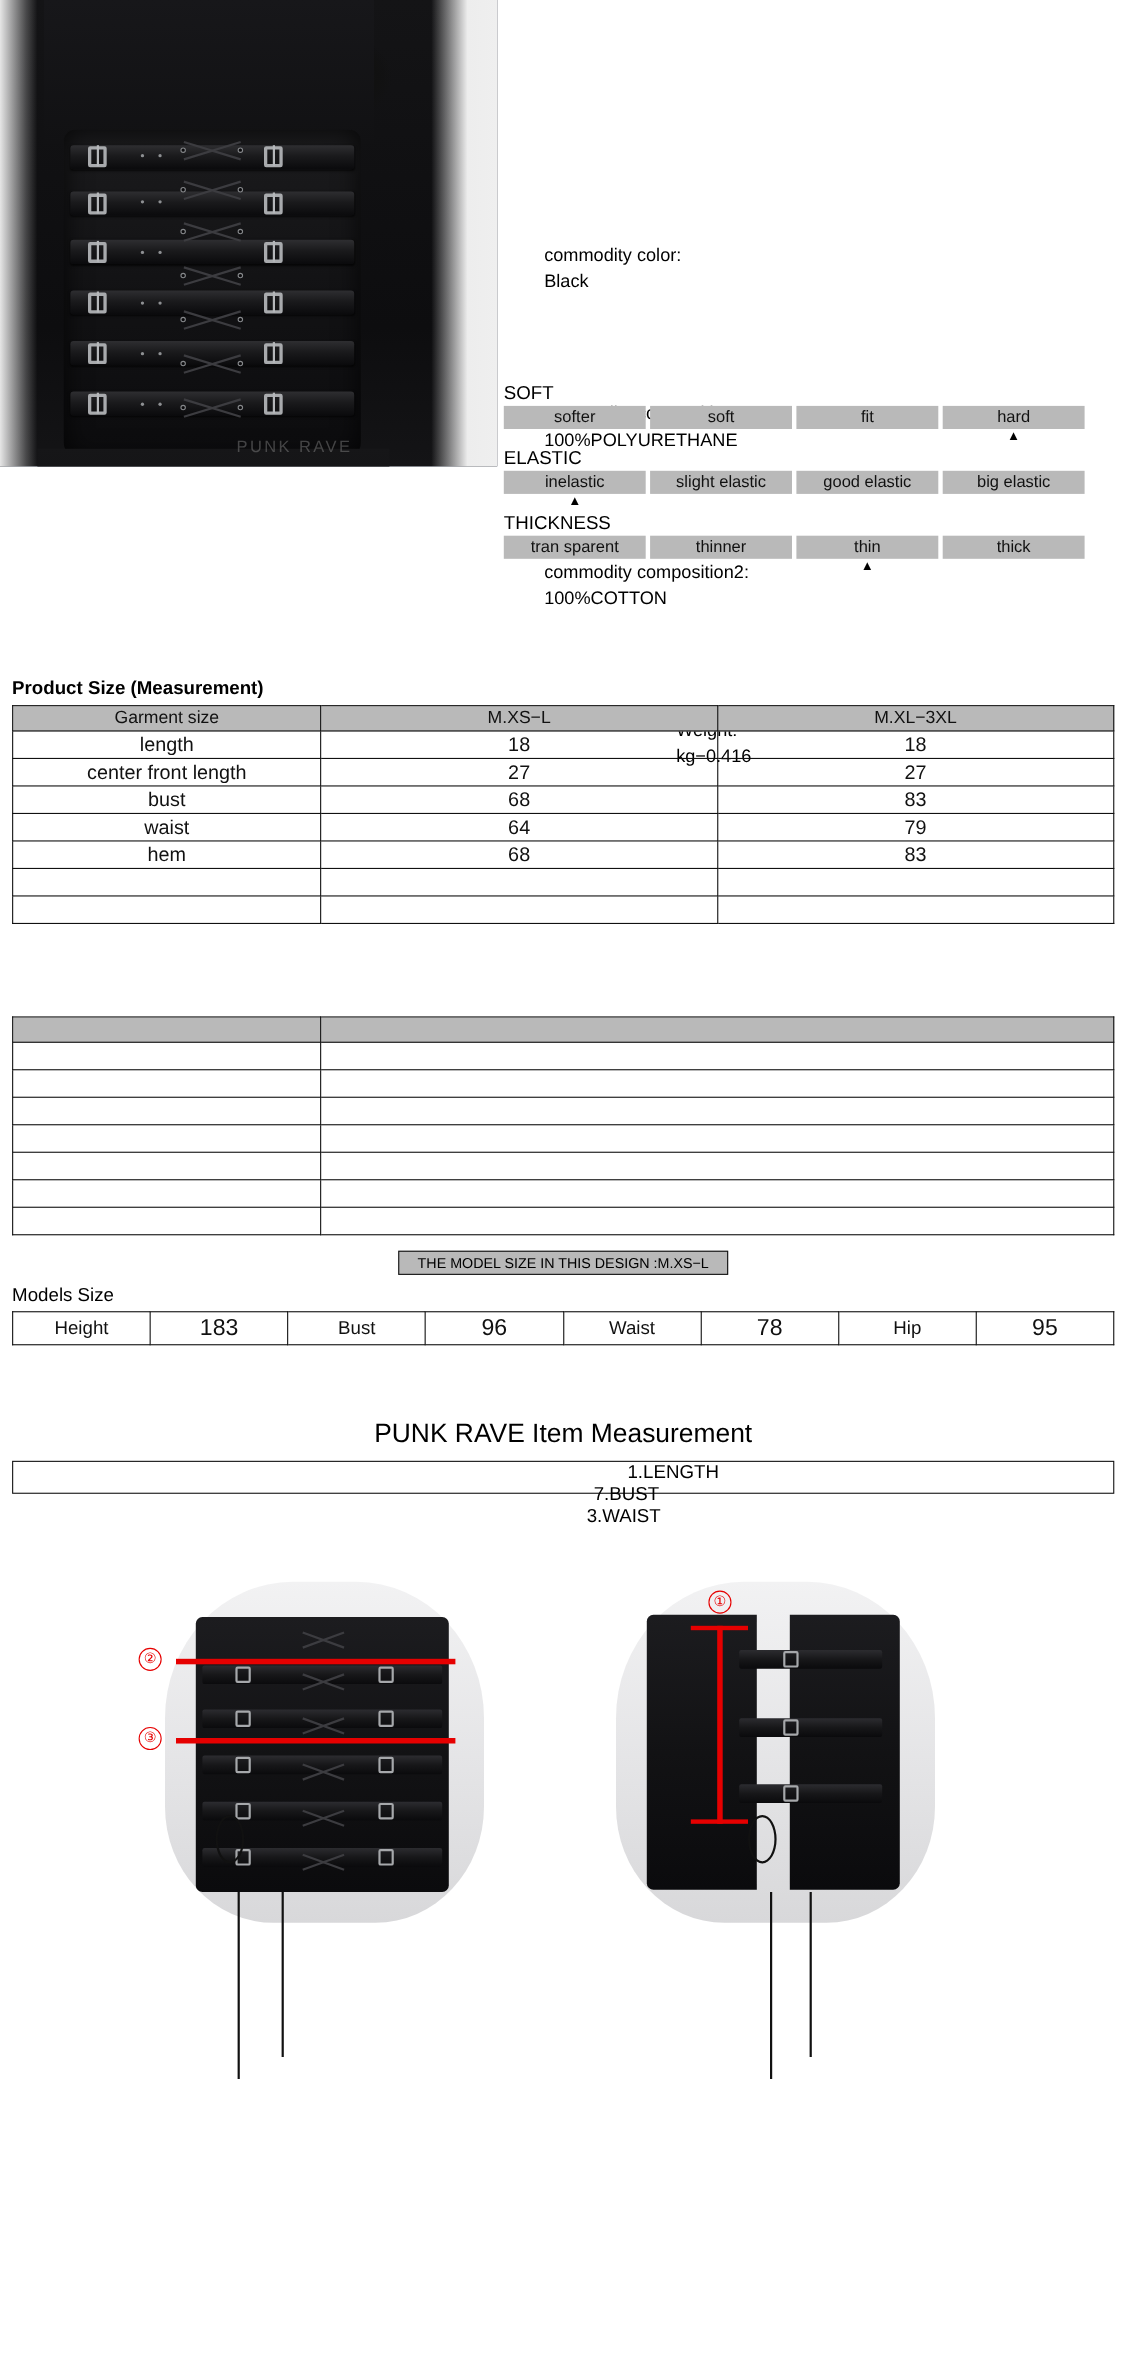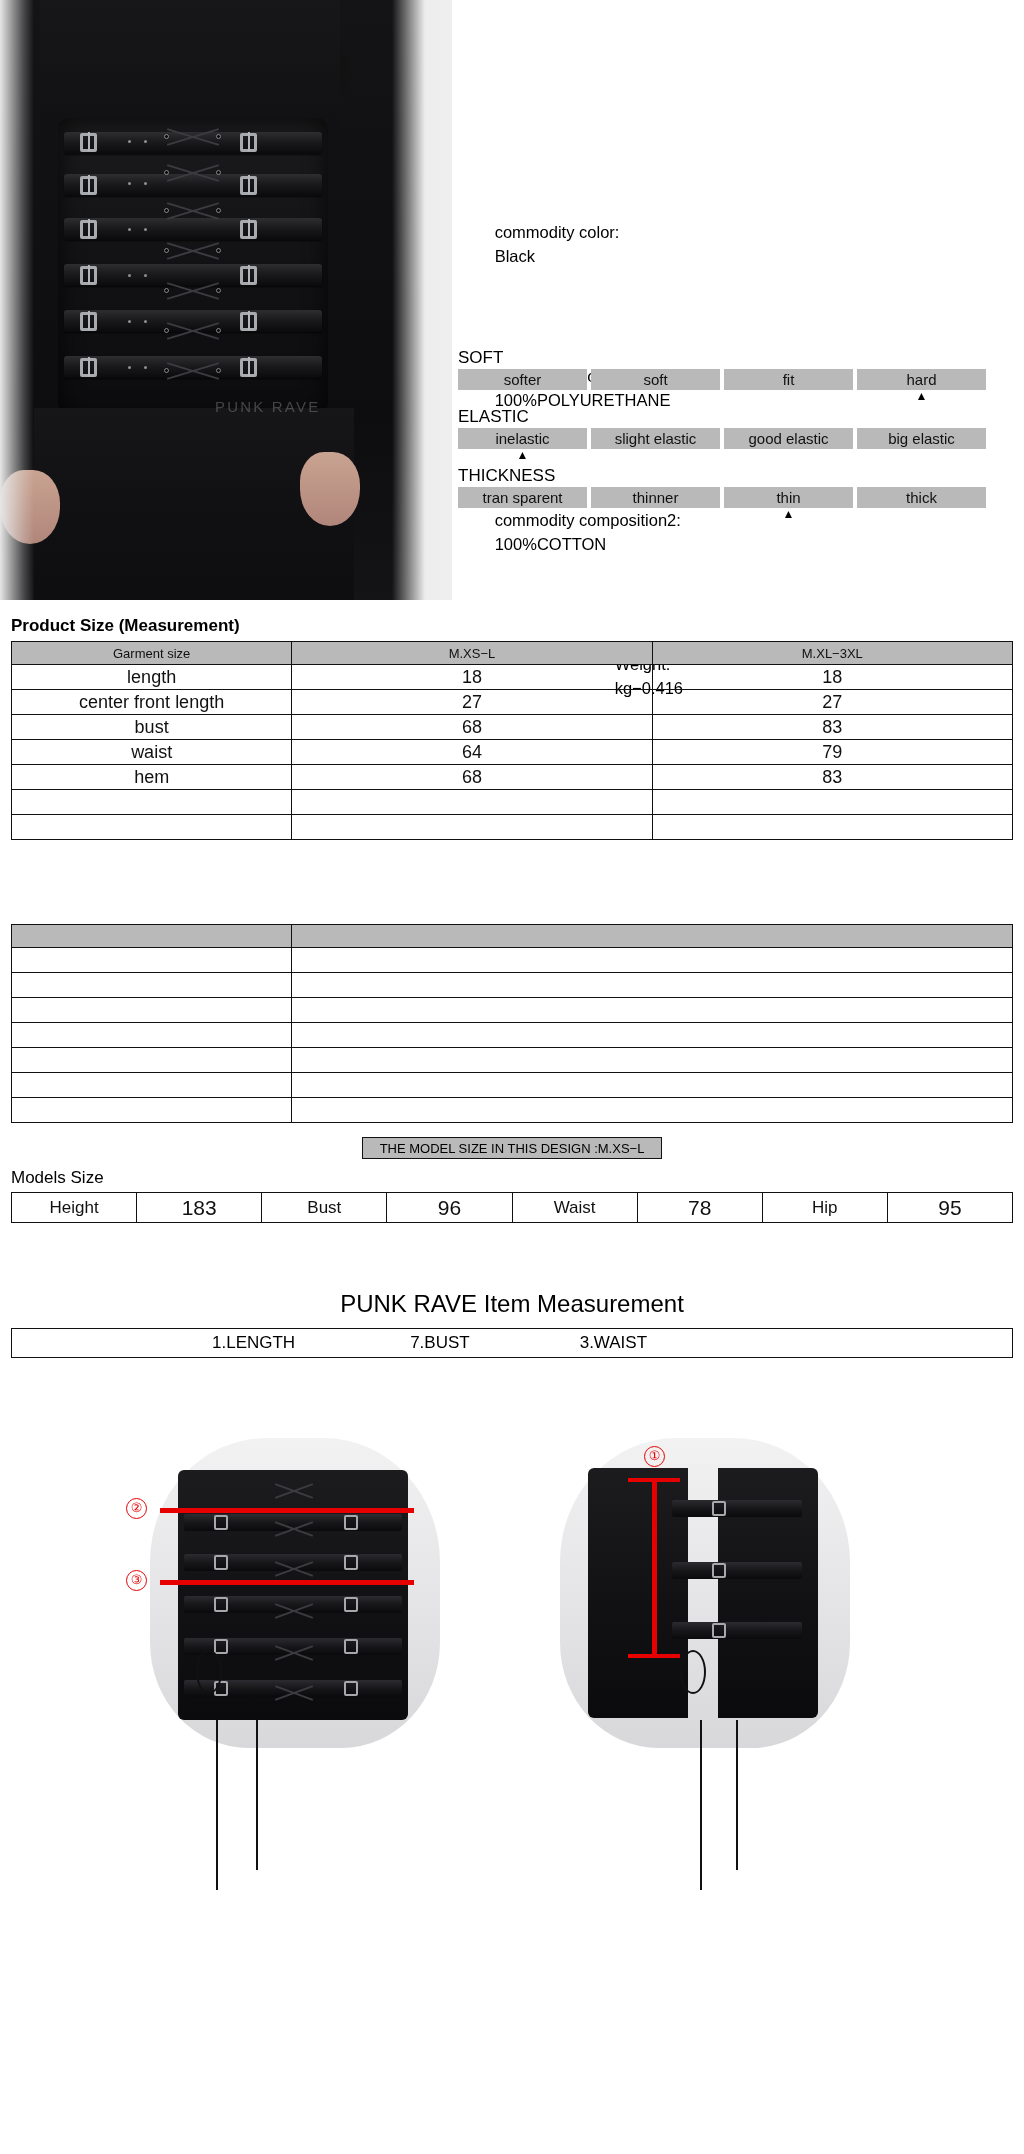--- a/index.html
+++ b/index.html
@@ -10,21 +10,21 @@
     color: #000;
     position: relative;
     overflow: hidden;
   }
   .page { position: relative; width: 1024px; height: 2154px; }
 
   
   .top { position: relative; width: 1024px; height: 600px; }
 
   .photo {
-    position: absolute; left: 0; top: 0; width: 452px; height: 600px;
+    position: absolute; left: 0; top: 0; width: 452px; height: 424px;
     background: #0f172a; overflow: hidden; text-decoration: underline;
   }
   .photo-bg {
     position: absolute; inset: 0;
     background:
       radial-gradient(ellipse 120px 70px at 270px 70px, #2a2a2c 0%, #111 60%, transparent 72%),
       linear-gradient(180deg, #141416 0%, #101012 38%, #0d0d0f 70%, #141416 100%);
   }
   .photo-right-fade {
     position: absolute; right: 0; top: 0; width: 60px; height: 600px;
@@ -116,40 +116,41 @@
     font-size: 17px; font-weight: bold; margin: 0 0 5px 11px;
   }
   .wrap { position: absolute; left: 0; width: 1024px; }
 
   table.grid { border-collapse: collapse; width: 100%; table-layout: fixed; }
   table.grid td, table.grid th {
     border: 1px solid #111; font-weight: normal;
     font-size: 18px; text-align: center; height: 25px; padding: 0;
     color: #111;
   }
-  table.grid thead td { background: #b9b9b9; font-size: 13px; height: 23px; }
+  table.grid thead td { background: #b9b9b9; font-size: 16px; height: 23px; }
 
   .model-note {
     width: 300px; margin: 14px auto 0 auto;
     background: #b9b9b9; border: 1px solid #111;
     font-size: 13px; text-align: center; line-height: 22px; height: 22px;
   }
 
   .models-title { font-size: 17px; margin: 0 0 4px 11px; }
   table.models { border-collapse: collapse; width: 100%; table-layout: fixed; }
   table.models td {
     border: 1px solid #111; height: 30px; font-size: 21px; text-align: center;
     padding: 0; color: #111;
   }
   table.models td.lbl { font-size: 17px; }
 
   .meas-title { text-align: center; font-size: 24px; margin-bottom: 10px; }
   .meas-legend {
     border: 1px solid #111; height: 30px; display: flex; align-items: center;
     font-size: 17px;
+    flex-direction: column;
   }
   .meas-legend span { display: block; }
   .lg1 { margin-left: 200px; }
   .lg2 { margin-left: 115px; }
   .lg3 { margin-left: 110px; }
 
   
   .diagram { position: relative; width: 1024px; height: 690px; }
   .mannequin {
     position: absolute;

